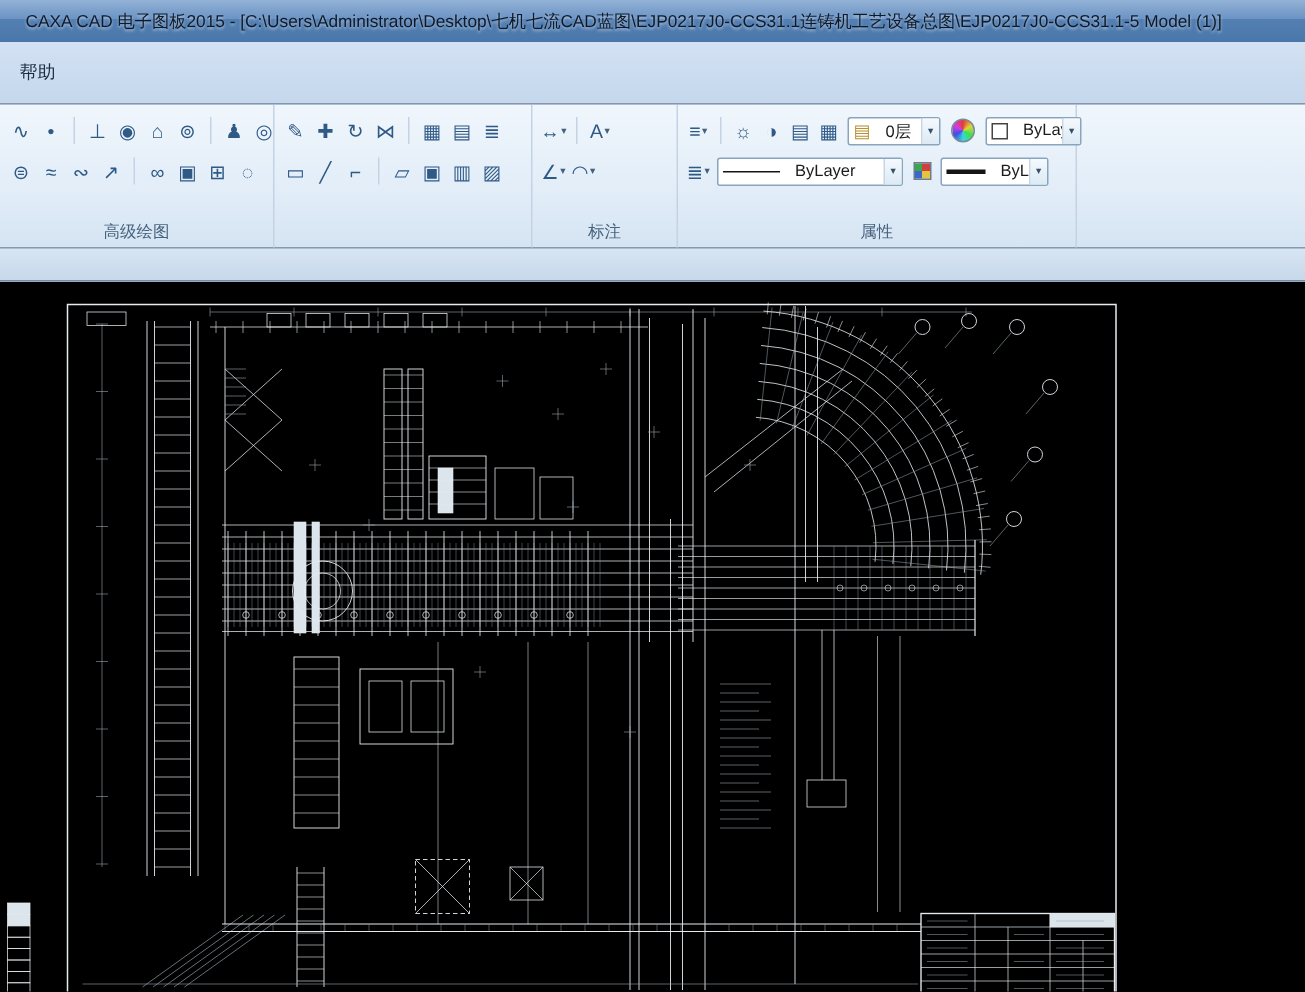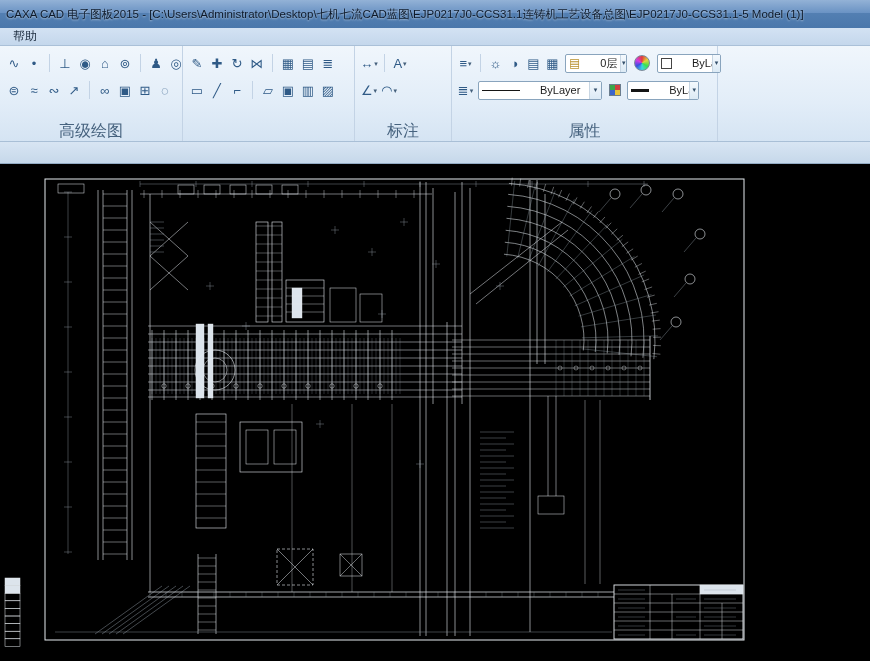--- a/index.html
+++ b/index.html
@@ -1,40 +1,40 @@
 <!DOCTYPE html>
 <html><head>
 <meta charset="utf-8">
 <style>
   *{box-sizing:border-box;margin:0;padding:0}
   html,body{width:870px;height:661px;overflow:hidden;background:#000;
     font-family:"Liberation Sans","DejaVu Sans",sans-serif}
   .titlebar{height:28px;background:linear-gradient(180deg,#93b2d6 0%,#6b93c4 45%,#537fb2 46%,#4a77ab 100%);
-    display:flex;align-items:center;padding:0 6px;font-size:11.5px;color:#0e1a2a;
+    display:flex;align-items:center;padding:0 17px;font-size:11.5px;color:#0e1a2a;
     text-shadow:0 1px 2px rgba(255,255,255,.55);white-space:nowrap;overflow:hidden}
-  .menubar{height:18px;background:linear-gradient(180deg,#d3e2f3,#c4d7ec);border-bottom:1px solid #aac0d8;
+  .menubar{height:42px;background:linear-gradient(180deg,#d3e2f3,#c4d7ec);border-bottom:1px solid #aac0d8;
     display:flex;align-items:center;padding:0 4px;font-size:12px;color:#1d2d40}
   .menu-item{padding:2px 9px;border-radius:2px;cursor:default}
   .ribbon{height:96px;background:linear-gradient(180deg,#f0f6fc 0%,#e2edf8 60%,#d5e4f3 100%);
     display:flex;border-bottom:1px solid #a9bfd6}
   .rgroup{display:flex;flex-direction:column;border-right:1px solid #c3d3e5;padding:5px 3px 0}
   .g1{width:183px}.g2{width:172px}.g3{width:97px}.g4{width:266px}
   .rfill{flex:1}
   .irow{display:flex;align-items:center;height:24px;gap:2px;padding-left:2px}
   .irow+.irow{margin-top:3px}
   .subicons{display:flex;align-items:center;gap:2px}
   .icon{min-width:18px;height:20px;display:inline-flex;align-items:center;justify-content:center;
     color:#2f5a86;font-size:13px;line-height:1;cursor:default}
   .g4 .icon{min-width:17px}
   .icon .dd{font-size:7px;color:#44607c;margin-left:1px}
   .sep{width:1px;height:18px;background:#c3d3e5;margin:0 4px;flex:0 0 1px}
-  .rlabel{margin-top:auto;height:18px;text-align:center;font-size:16px;color:#47637f;line-height:16px}
+  .rlabel{margin-top:auto;height:18px;text-align:center;font-size:11px;color:#47637f;line-height:16px}
   .combo{display:inline-flex;align-items:center;height:19px;background:#fff;border:1px solid #89a4bd;
     border-radius:2px;font-size:11px;color:#1c1c1c;padding-left:3px;margin:0 2px}
-  .combo .val{flex:1;padding:0 20px;white-space:nowrap;overflow:hidden}
+  .combo .val{flex:1;padding:0 10px;white-space:nowrap;overflow:hidden}
   .combo .arrow{width:12px;align-self:stretch;display:flex;align-items:center;justify-content:center;
     font-size:7px;color:#35506b;border-left:1px solid #c8d6e3;background:linear-gradient(180deg,#f4f9fd,#dceaf5)}
   .c-layer{width:62px}.c-color{width:64px}.c-linetype{width:124px}.c-lw{width:72px}
   .layer-glyph{color:#b8912f;font-size:12px}
   .swatch{width:11px;height:11px;background:#fff;border:1px solid #444;flex:0 0 11px}
   .colorwheel{width:16px;height:16px;border-radius:50%;border:1px solid #7a8a9a;margin:0 3px;flex:0 0 16px;
     background:conic-gradient(#e23b3b,#e2d43b,#3be24e,#3bd4e2,#3b50e2,#d43be2,#e23b3b)}
   .lt-sample{width:38px;border-top:1.4px solid #151515}
   .lw-sample{width:26px;height:3px;background:#151515}
   .minigrid{width:12px;height:12px;border:1px solid #6b7d8e;

